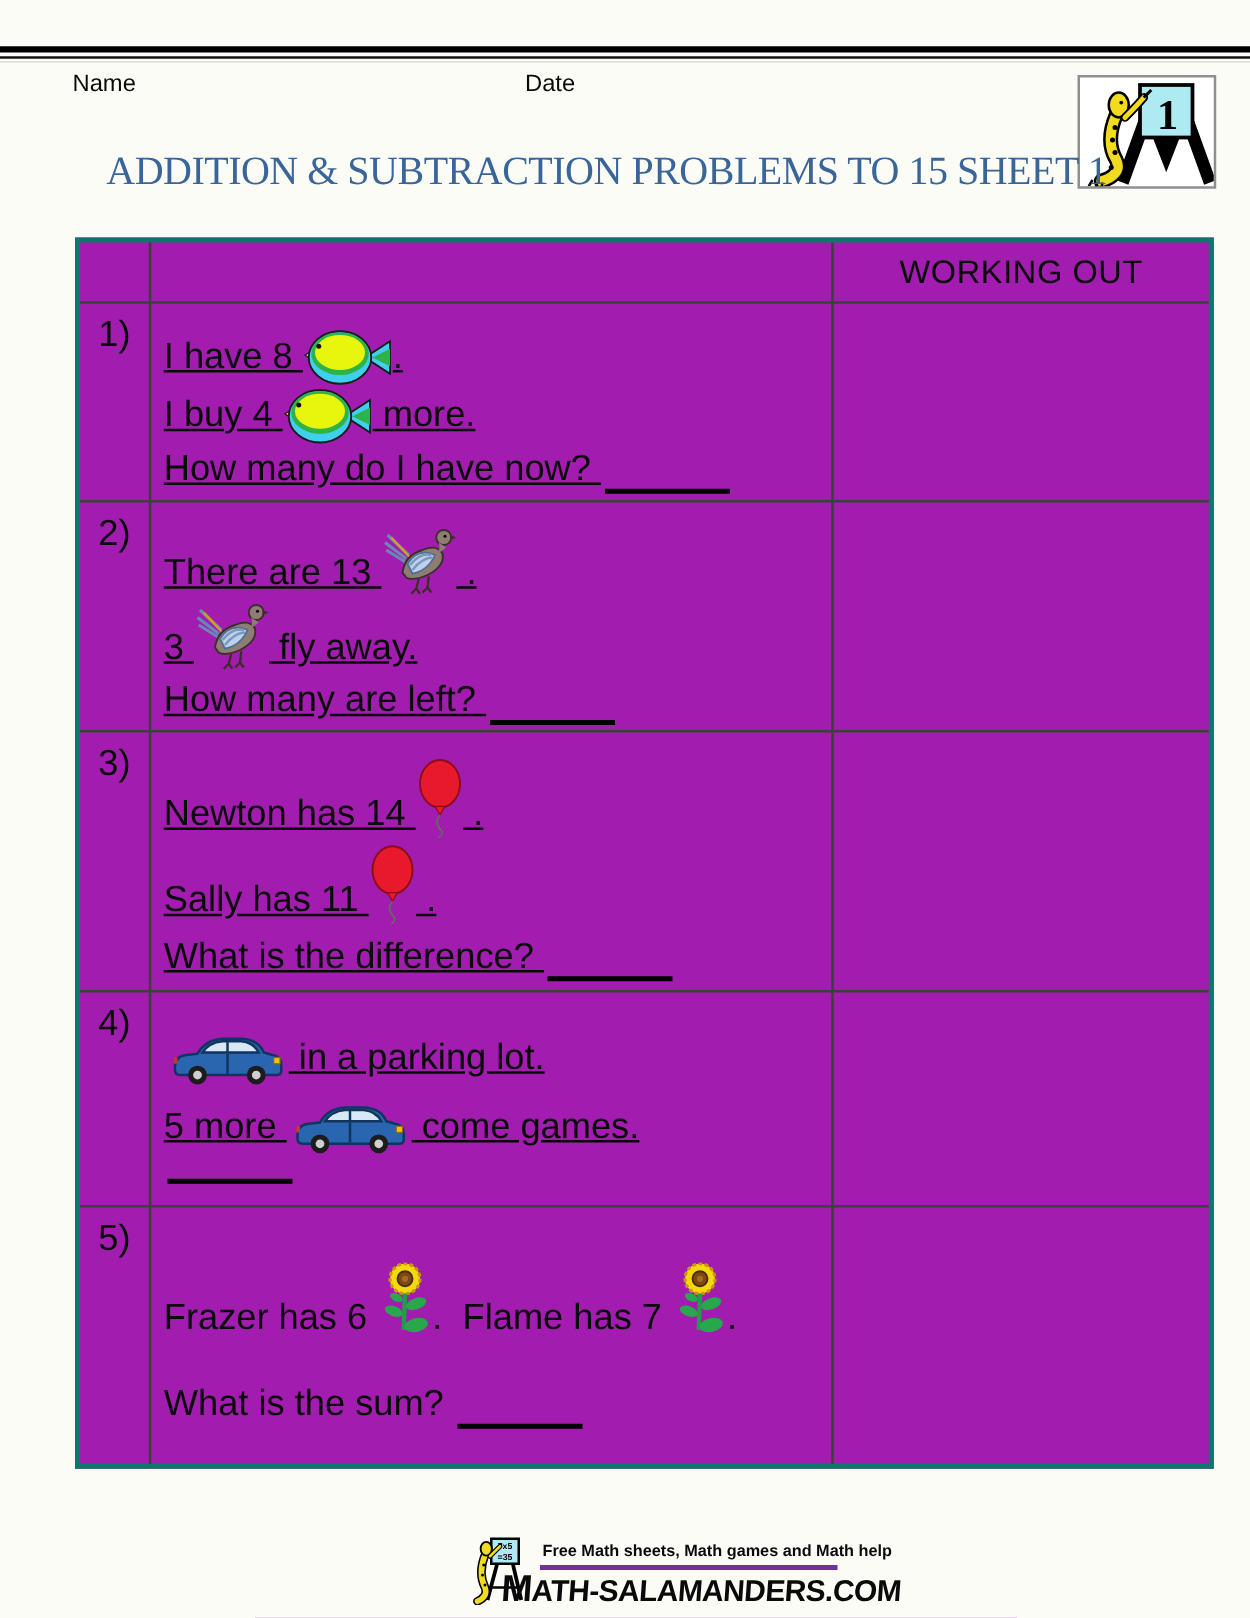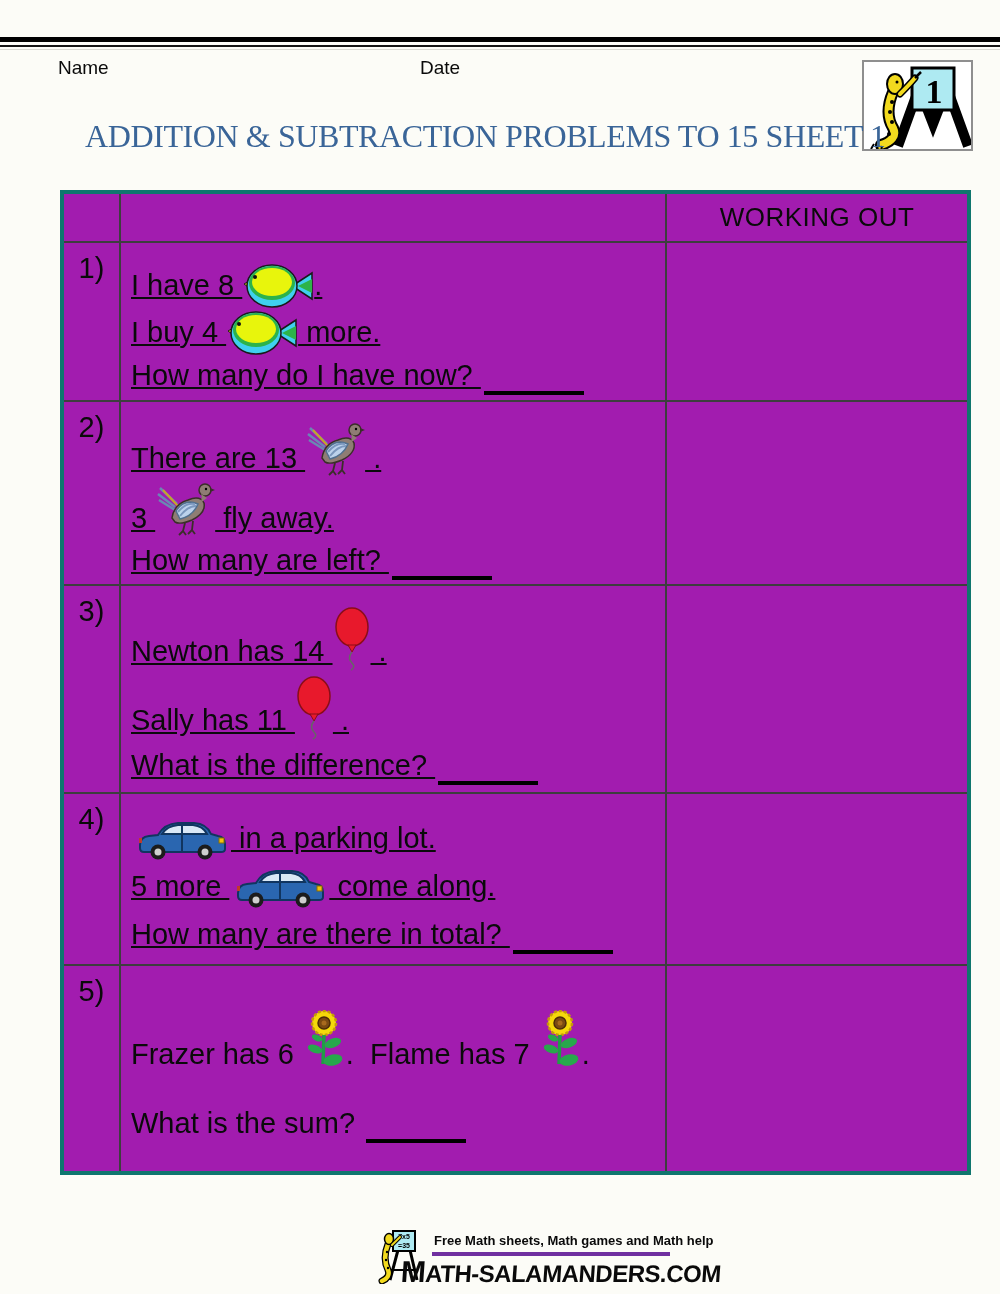--- a/index.html
+++ b/index.html
@@ -210,24 +210,23 @@
     <path d="M5 26 Q5 18 14 17 L23 16 Q29 5 43 4 L59 4 Q72 5 76 15 L83 17 Q90 18 90 25 L90 30 Q90 33 86 33 L9 33 Q5 33 5 29 Z" fill="#2a66b0" stroke="#11355f" stroke-width="2"></path>
     <path d="M27 15 Q32 7 43 6 L58 6 Q68 7 72 15 Z" fill="#d9e8f6" stroke="#11355f" stroke-width="2"></path>
     <path d="M47 6 L47 15 M47 16 L47 32" stroke="#11355f" stroke-width="2"></path>
     <rect x="84" y="19" width="5" height="5" fill="#f4c20d" stroke="#8a6d07" stroke-width="1"></rect>
     <rect x="4" y="19" width="3" height="5" fill="#c0392b"></rect>
     <circle cx="23" cy="33" r="7.5" fill="#1c1c1c"></circle>
             <circle cx="23" cy="33" r="3.5" fill="#cfcfcf"></circle>
     <circle cx="70" cy="33" r="7.5" fill="#1c1c1c"></circle>
             <circle cx="70" cy="33" r="3.5" fill="#cfcfcf"></circle>
   </svg>
-          <span class="t"> come along.</span>
-        </div>
-        <div class="line">
-          <span class="t">How many are there in total? </span>
+          <span class="t"> come games.</span>
+        </div>
+        <div class="line">
           <span class="blank"></span>
         </div>
       </div>
       <div class="cell c3"></div>
       <div class="cell c1 num-cell lastrow">5)</div>
       <div class="cell c2 prob-cell r4 lastrow">
         <div class="line">
           <span class="t">Frazer has 6 </span>
           <svg class="icon icon-flower" width="44" height="64" viewBox="0 0 44 64">
     <circle cx="22" cy="13" r="12" fill="#f5d90a" stroke="#c59a08" stroke-width="2.5" stroke-dasharray="3 2"></circle>

